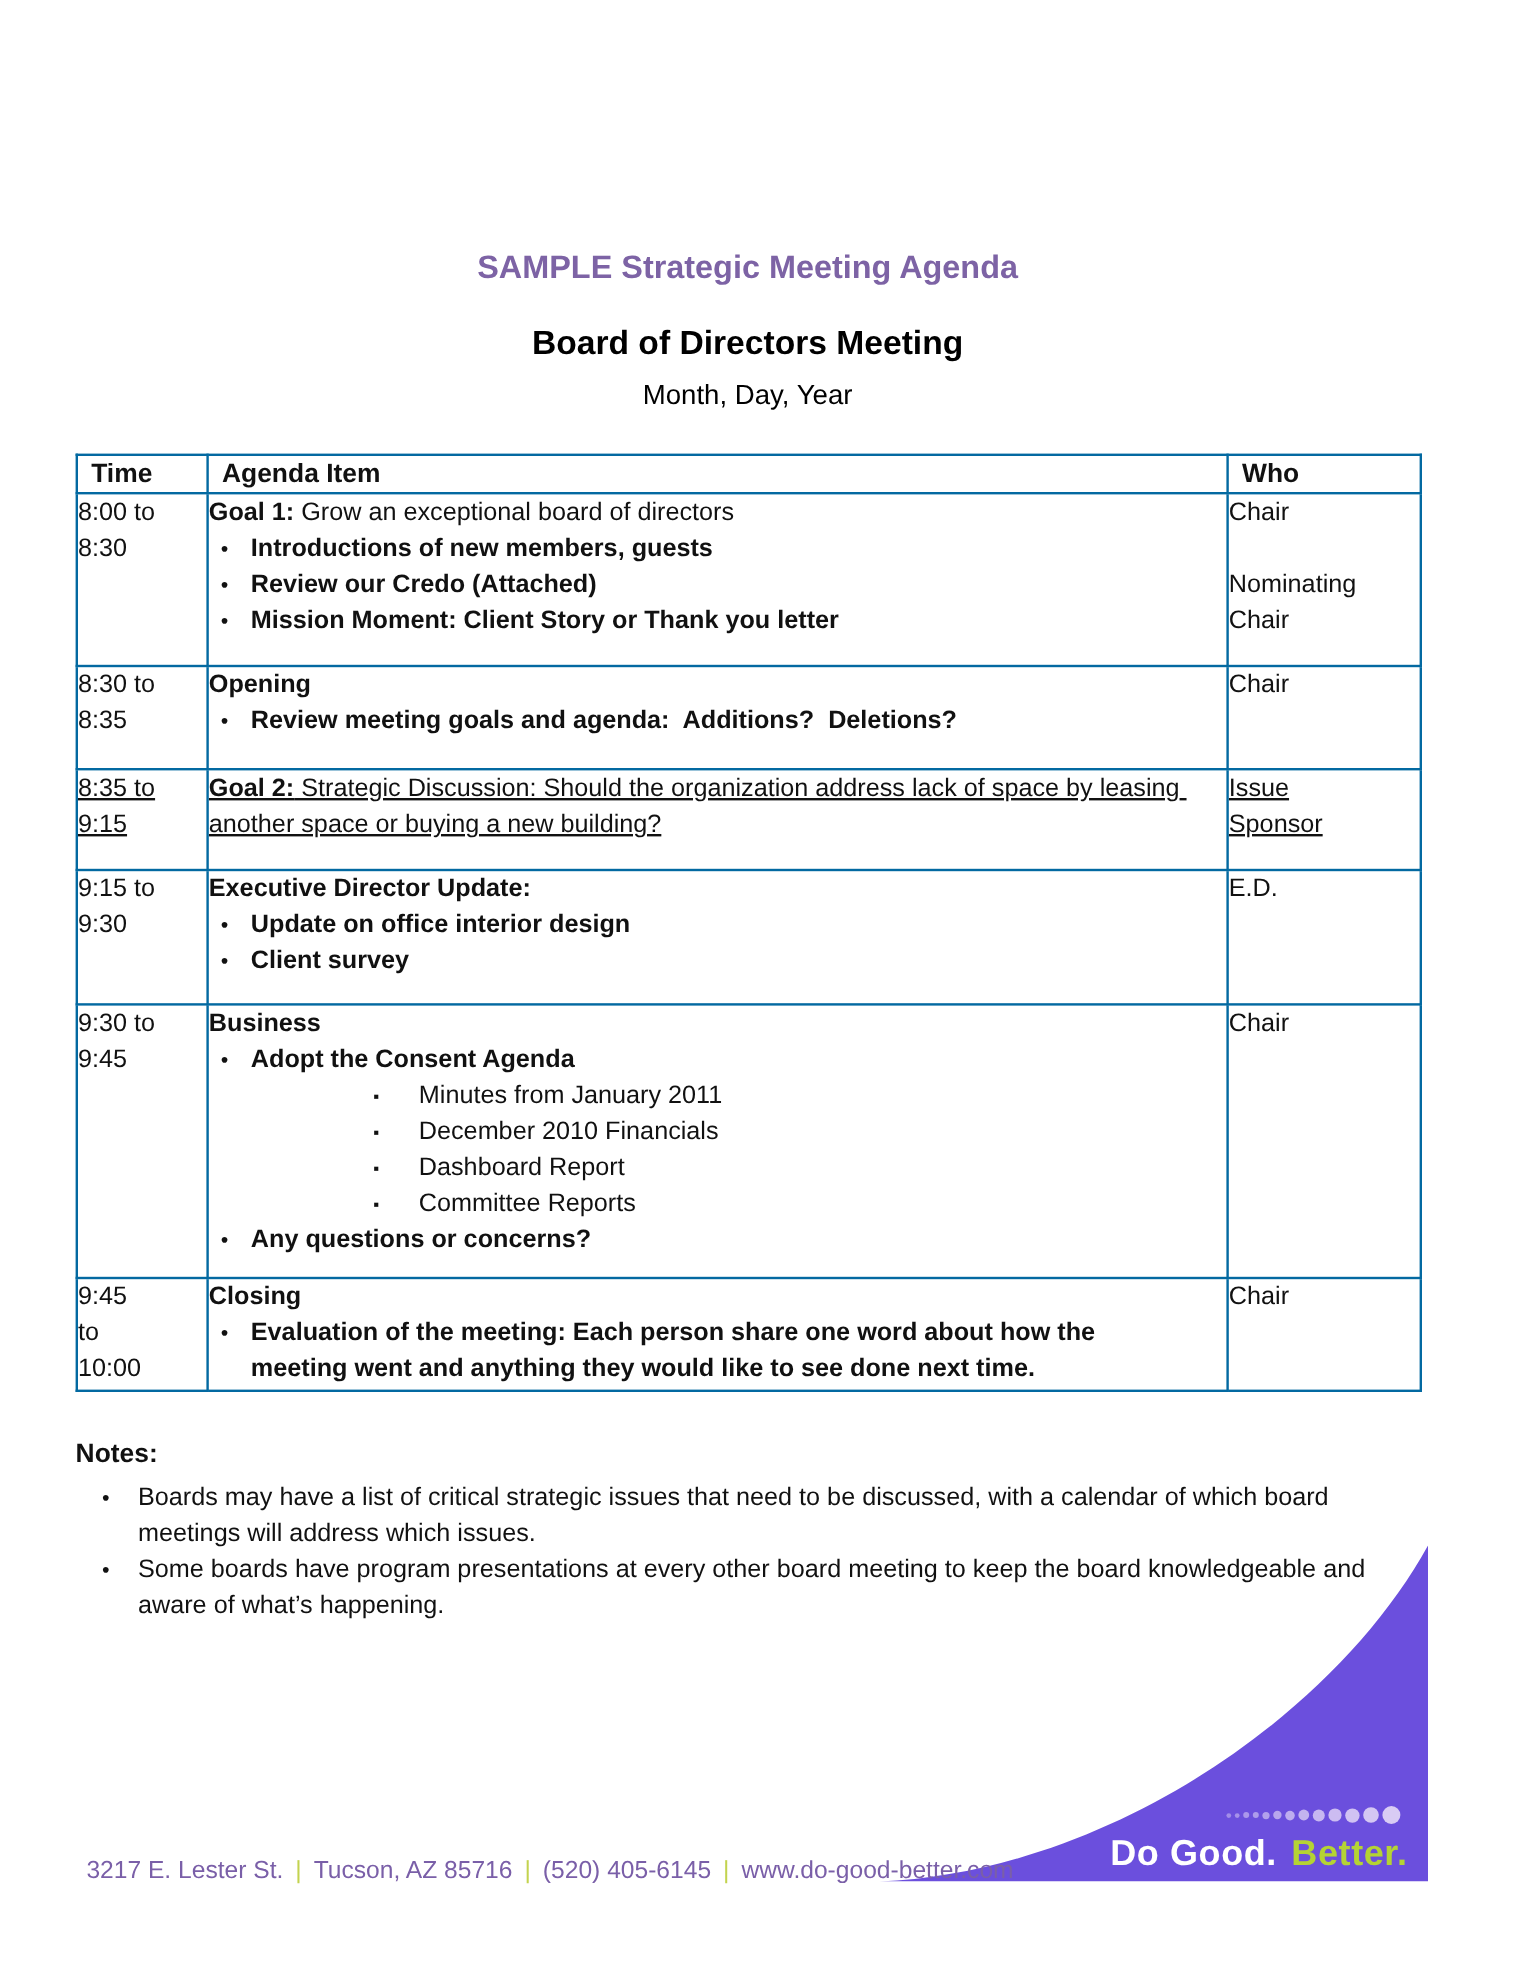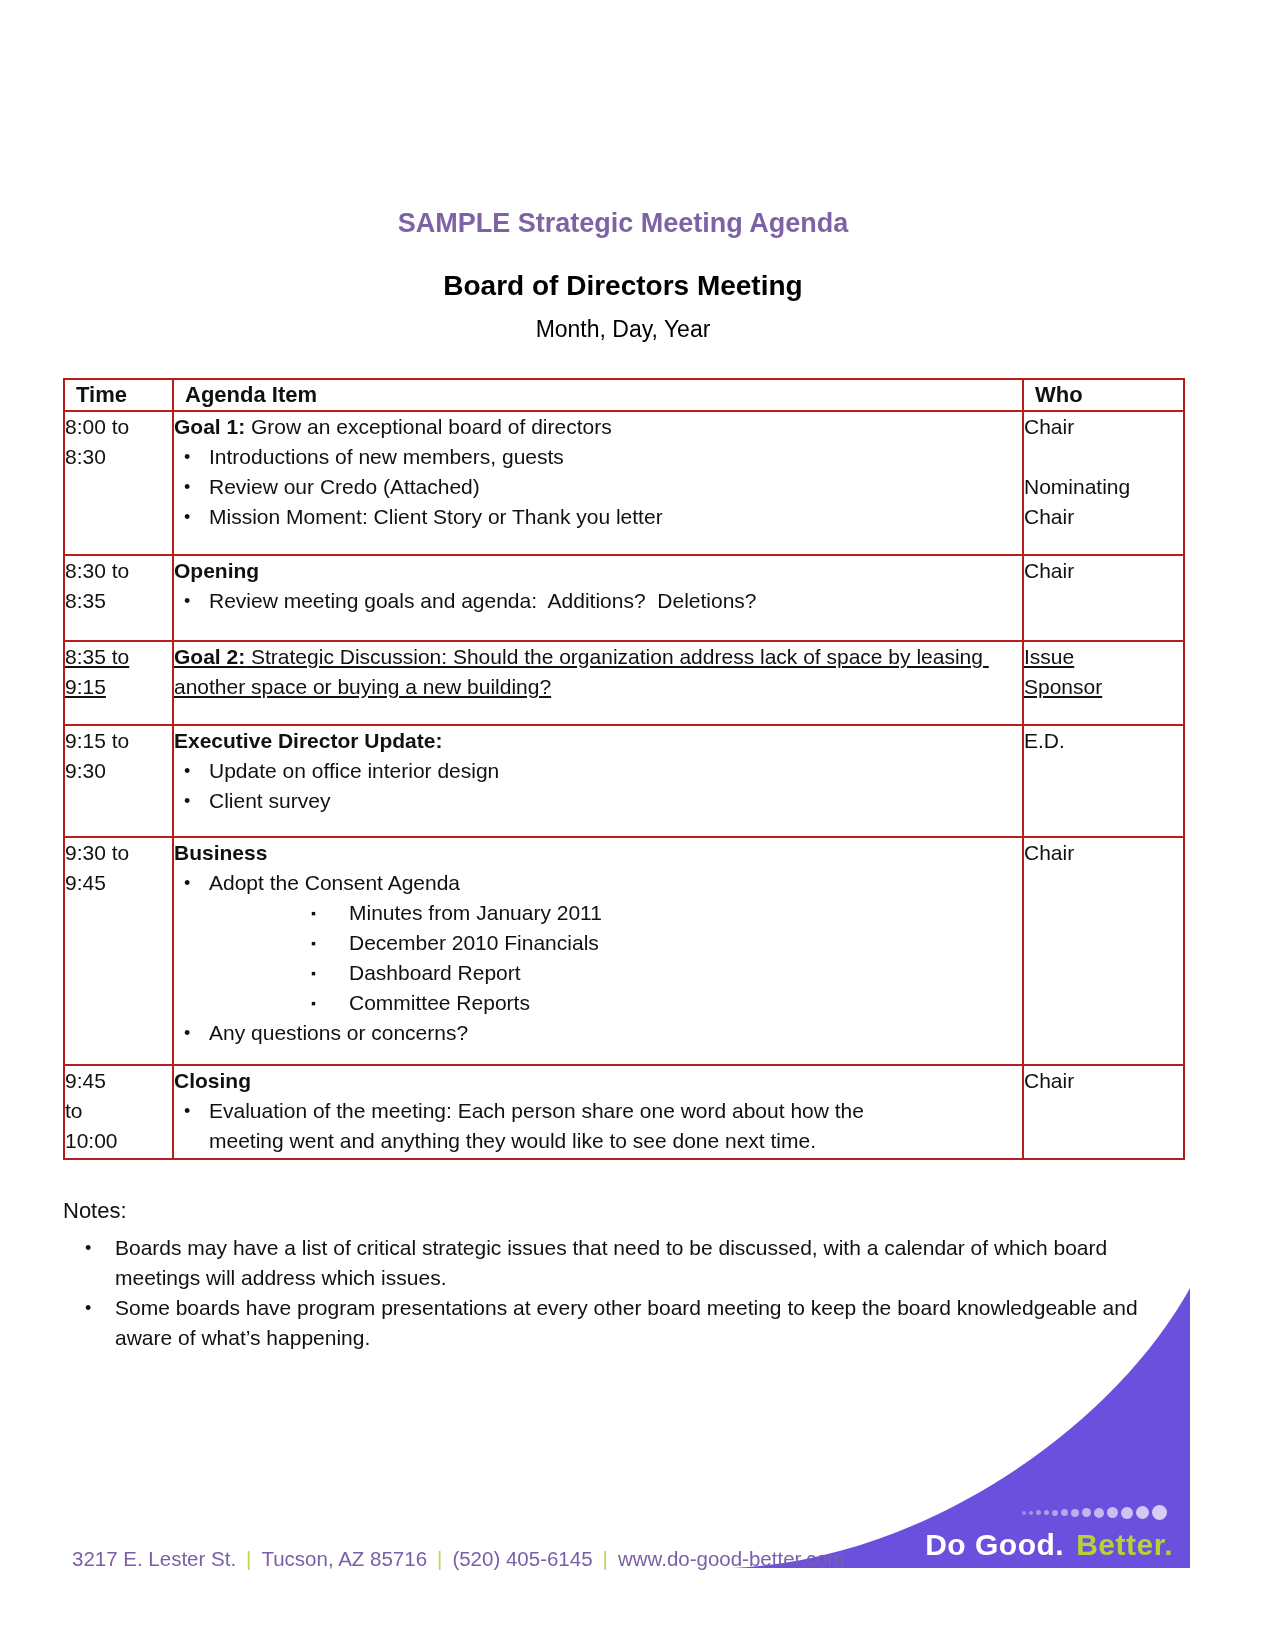--- a/index.html
+++ b/index.html
@@ -33,47 +33,47 @@
   .doc-date {
     position: absolute; top: 316px; left: 63px; width: 1120px;
     text-align: center; font-size: 23px; color: #000000;
   }
   table.agenda {
     position: absolute; left: 63px; top: 378px; width: 1120px;
     border-collapse: collapse; table-layout: fixed;
     font-size: 21px; line-height: 30px;
   }
   table.agenda th, table.agenda td {
-    border: 2px solid #b91c1c; vertical-align: top; text-align: left;
+    border: 2px solid #0369a1; vertical-align: top; text-align: left;
     padding: 0; overflow: hidden;
   }
   table.agenda th {
     font-size: 22px; font-weight: bold; height: 32px;
     padding: 1px 4px 1px 11px; line-height: 28px;
   }
   td.c-time  { padding: 6px 4px 0 13px; white-space: pre-line; }
   td.c-item  { padding: 6px 12px 0 9px; }
   td.c-who   { padding: 6px 4px 0 11px; white-space: pre-line; }
   .lead span { white-space: pre-wrap; }
   .lead b { font-weight: bold; }
   .lead.limit { display: block; max-width: 822px; }
   .bl  { display: flex; margin-left: 10px; }
   .bl .m  { flex: none; width: 25px; font-size: 18px; }
-  .bl .tx { flex: 1 1 auto; white-space: pre-wrap; }
+  .bl .tx { flex: 1 1 auto; white-space: pre-wrap; font-weight: bold; }
   .bl .tx.w730 { max-width: 730px; flex: 0 1 auto; }
   .bl2 { display: flex; margin-left: 137px; }
   .bl2 .m { flex: none; width: 38px; font-size: 14px; }
   .bl2 .tx { flex: 1 1 auto; white-space: pre-wrap; }
   .h-r0 { height: 144px; } .h-r1 { height: 86px; } .h-r2 { height: 84px; text-decoration: underline; }
   .h-r3 { height: 112px; border-radius: 27px; } .h-r4 { height: 228px; } .h-r5 { height: 94px; }
   .notes {
     position: absolute; left: 63px; top: 1196px; width: 1078px;
     font-size: 21px; line-height: 30px; z-index: 2;
   }
-  .notes .nh { font-size: 22px; font-weight: normal; margin: 0 0 7px 0; }
+  .notes .nh { font-size: 22px; font-weight: bold; margin: 0 0 7px 0; }
   .note { display: flex; }
   .note .m { flex: none; width: 52px; padding-left: 22px; font-size: 18px; }
   .note .tx { flex: 1 1 auto; white-space: pre-wrap; }
   .swoosh {
     position: absolute; left: 733px; top: 1288px; width: 457px; height: 280px;
     z-index: 1; color: var(--swoosh-purple);
   }
   .swoosh svg { display: block; width: 100%; height: 100%; }
   .dots {
     position: absolute; top: 1505px; right: 108px;

